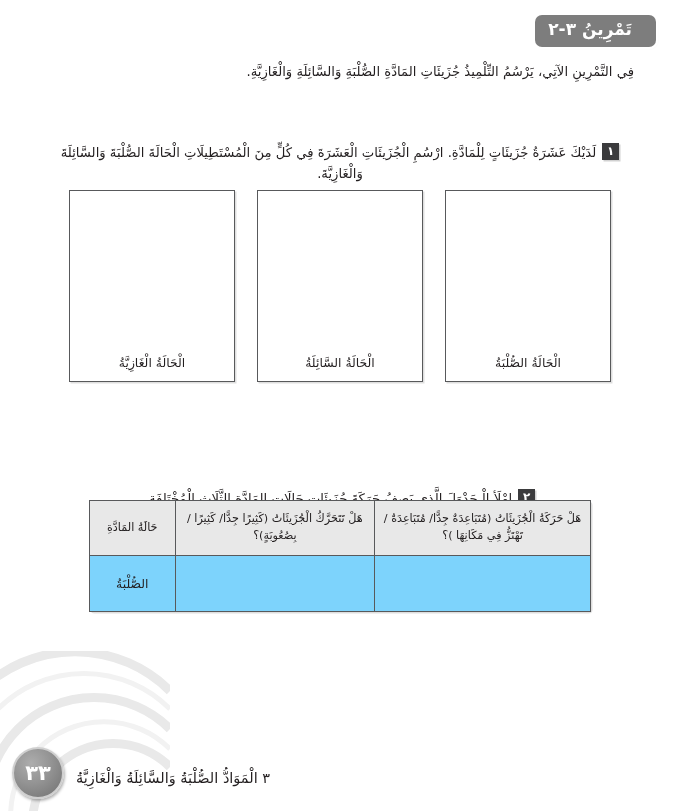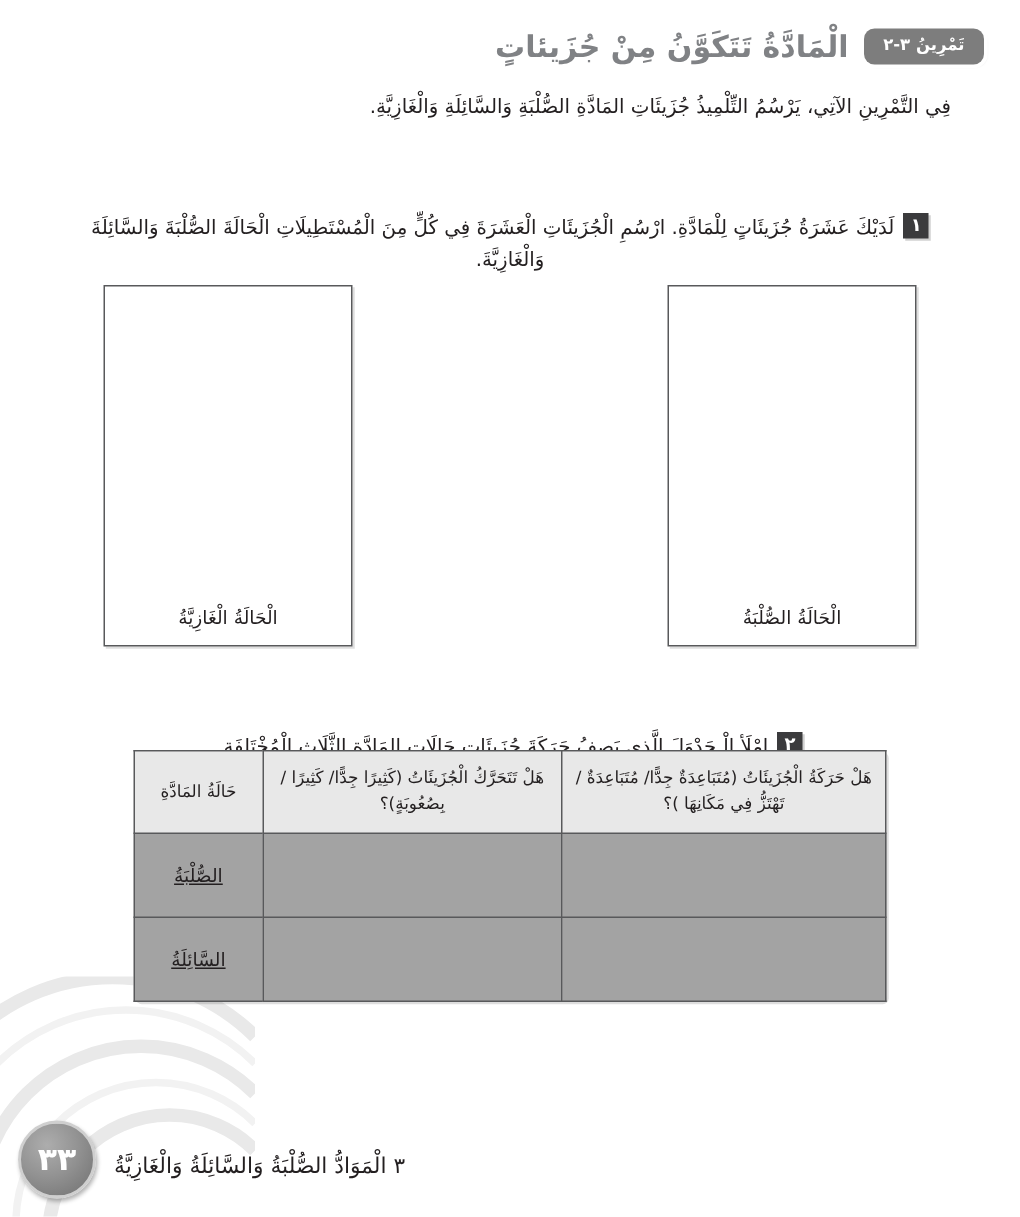--- a/index.html
+++ b/index.html
@@ -38,22 +38,22 @@
     flex-direction: row;
     align-items: center;
     justify-content: flex-start;
     gap: 10px;
     z-index: 3;
   }
   #exercise-badge {
     background: #7d7d7d;
     color: #ffffff;
     border-radius: 7px;
-    padding: 4px 13px 6px 13px;
-    font-size: 11px;
+    padding: 4px 24px 6px 13px;
+    font-size: 17px;
     line-height: 1.25;
     font-weight: bold;
     white-space: nowrap;
     box-shadow: 0 0 0 2.5px #ffffff, 1px 1px 2px rgba(0,0,0,0.22);
   }
   #lesson-title {
     color: #808285;
     font-size: 20px;
     font-weight: bold;
     white-space: nowrap;
@@ -112,21 +112,21 @@
     right: 69px;
     left: 69px;
     height: 252px;
     display: flex;
     flex-direction: row;
     justify-content: space-between;
     z-index: 2;
   }
   .state-box {
     width: 166px;
-    height: 241px;
+    height: 192px;
     border: 1.3px solid #58595b;
     box-sizing: border-box;
     background: #ffffff;
     position: relative;
     box-shadow: 1.5px 1.5px 0 rgba(0,0,0,0.13);
   }
   .state-box-label {
     position: absolute;
     bottom: 10px;
     right: 0;
@@ -165,22 +165,21 @@
   }
   table#states-table thead th {
     background: #e8e8e8;
     font-size: 11.2px;
     line-height: 1.5;
     height: 46px;
   }
   table#states-table tbody td {
     height: 47px;
     font-size: 12.4px;
-    background: #a3a3a3;
-    text-decoration: underline;
+    background: #7dd3fc;
   }
   .col-state { width: 84px; }
   .col-mid   { width: 196px; }
   .col-left  { width: 212px; }
 
   
   #footer {
     position: absolute;
     left: 0;
     bottom: 0;
@@ -228,34 +227,36 @@
     <path d="M230,116 A56,56 0 0 0 116,230"></path>
   </g>
   <g fill="none" stroke="#f2f2f2" stroke-width="5">
     <path d="M230,58 A104,104 0 0 0 58,230"></path>
     <path d="M230,98 A70,70 0 0 0 98,230"></path>
   </g>
 </svg>
 
 <div id="header-row">
   <span id="exercise-badge">تَمْرِينُ ٣-٢</span>
-  <span id="lesson-title">الْمَادَّةُ تَتَكَوَّنُ مِنْ جُزَيئاتٍ</span>
 </div>
 
 <div id="intro-text">فِي التَّمْرِينِ الآتِي، يَرْسُمُ التِّلْمِيذُ جُزَيئَاتِ المَادَّةِ الصُّلْبَةِ وَالسَّائِلَةِ وَالْغَازِيَّةِ.</div>
 
 <div class="question-block" id="question-1">
   <div class="q-text">
     <span class="q-marker">١</span><span>لَدَيْكَ عَشَرَةُ جُزَيئَاتٍ لِلْمَادَّةِ. ارْسُمِ الْجُزَيئَاتِ الْعَشَرَةَ فِي كُلٍّ مِنَ الْمُسْتَطِيلَاتِ الْحَالَةَ الصُّلْبَةَ وَالسَّائِلَةَ وَالْغَازِيَّةَ.</span>
   </div>
 </div>
 
 <div id="state-boxes">
   <div class="state-box">
     <div class="state-box-label">الْحَالَةُ الصُّلْبَةُ</div>
+  </div>
+  <div class="state-box">
+    <div class="state-box-label">الْحَالَةُ السَّائِلَةُ</div>
   </div>
   <div class="state-box">
     <div class="state-box-label">الْحَالَةُ الْغَازِيَّةُ</div>
   </div>
 </div>
 
 <div class="question-block" id="question-2">
   <div class="q-text">
     <span class="q-marker">٢</span><span>اِمْلَأِ الْـجَدْوَلَ الَّذِي يَصِفُ حَرَكَةَ جُزَيئَاتِ حَالَاتِ المَادَّةِ الثَّلَاثِ الْمُخْتَلِفَةِ.</span>
   </div>
@@ -274,25 +275,20 @@
         <th>هَلْ تَتَحَرَّكُ الْجُزَيئَاتُ (كَثِيرًا جِدًّا/ كَثِيرًا / بِصُعُوبَةٍ)؟</th>
         <th>حَالَةُ المَادَّةِ</th>
       </tr>
     </thead>
     <tbody>
       <tr>
         <td></td>
         <td></td>
         <td>الصُّلْبَةُ</td>
       </tr>
-      <tr>
-        <td></td>
-        <td></td>
-        <td>السَّائِلَةُ</td>
-      </tr>
     </tbody>
   </table>
 </div>
 
 <div id="footer">
   <div id="page-number-badge">٣٣</div>
   <div id="footer-chapter-title">٣ الْمَوَادُّ الصُّلْبَةُ وَالسَّائِلَةُ وَالْغَازِيَّةُ</div>
 </div>
 
 </body></html>

